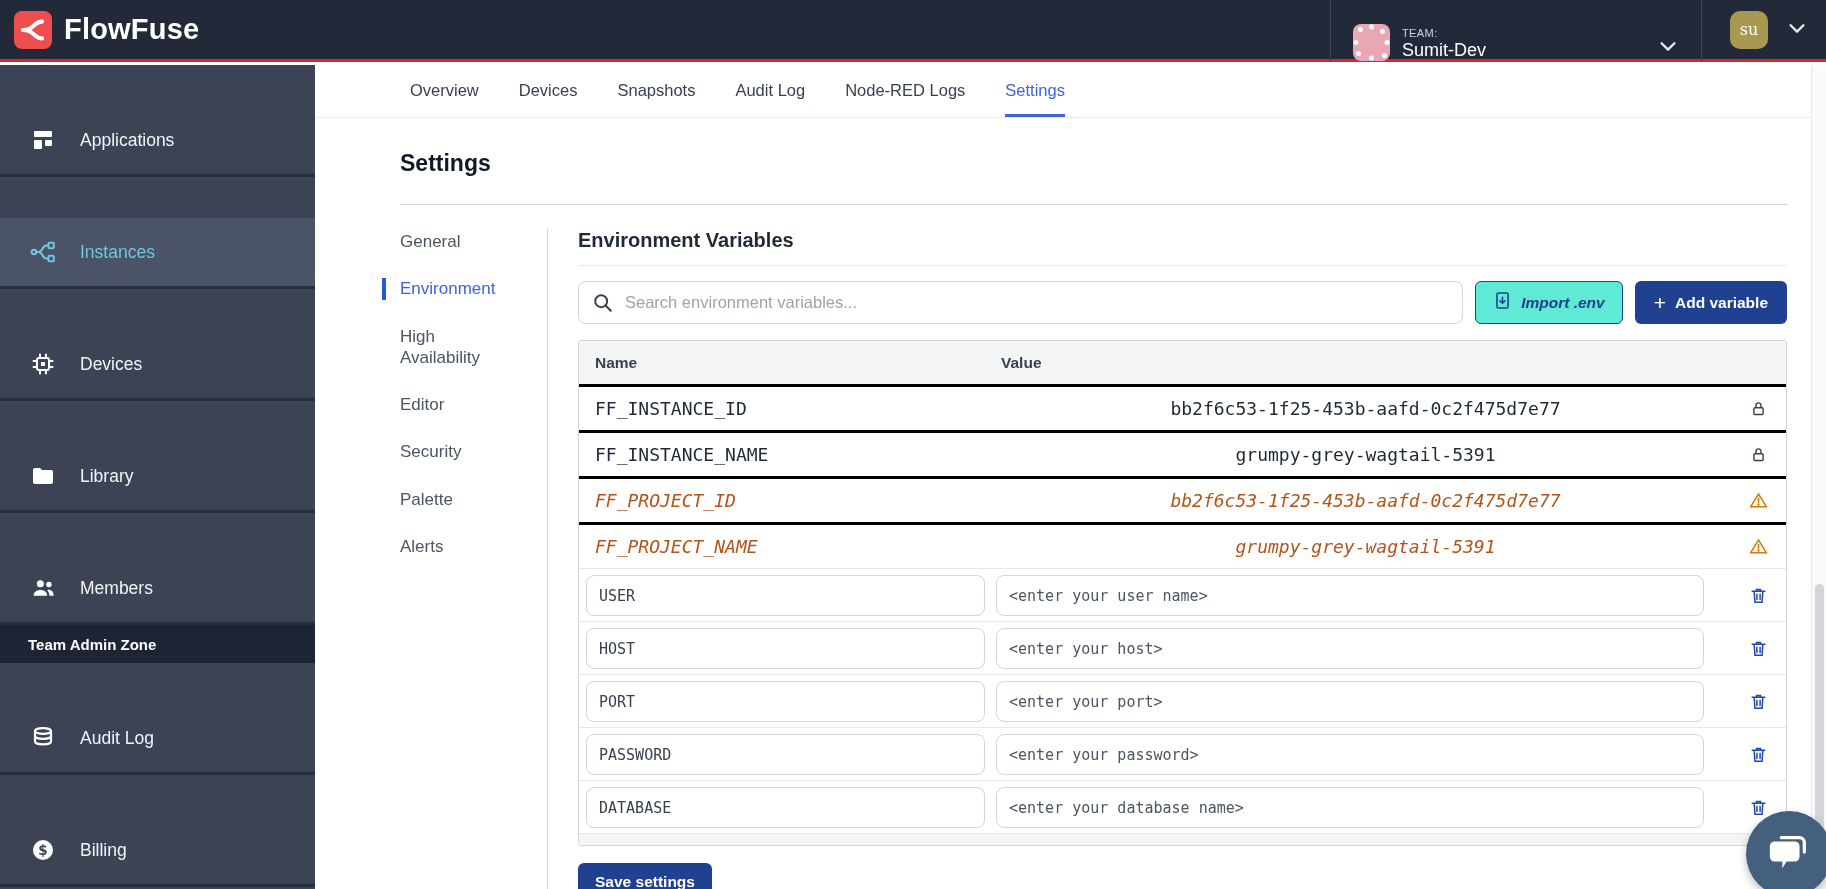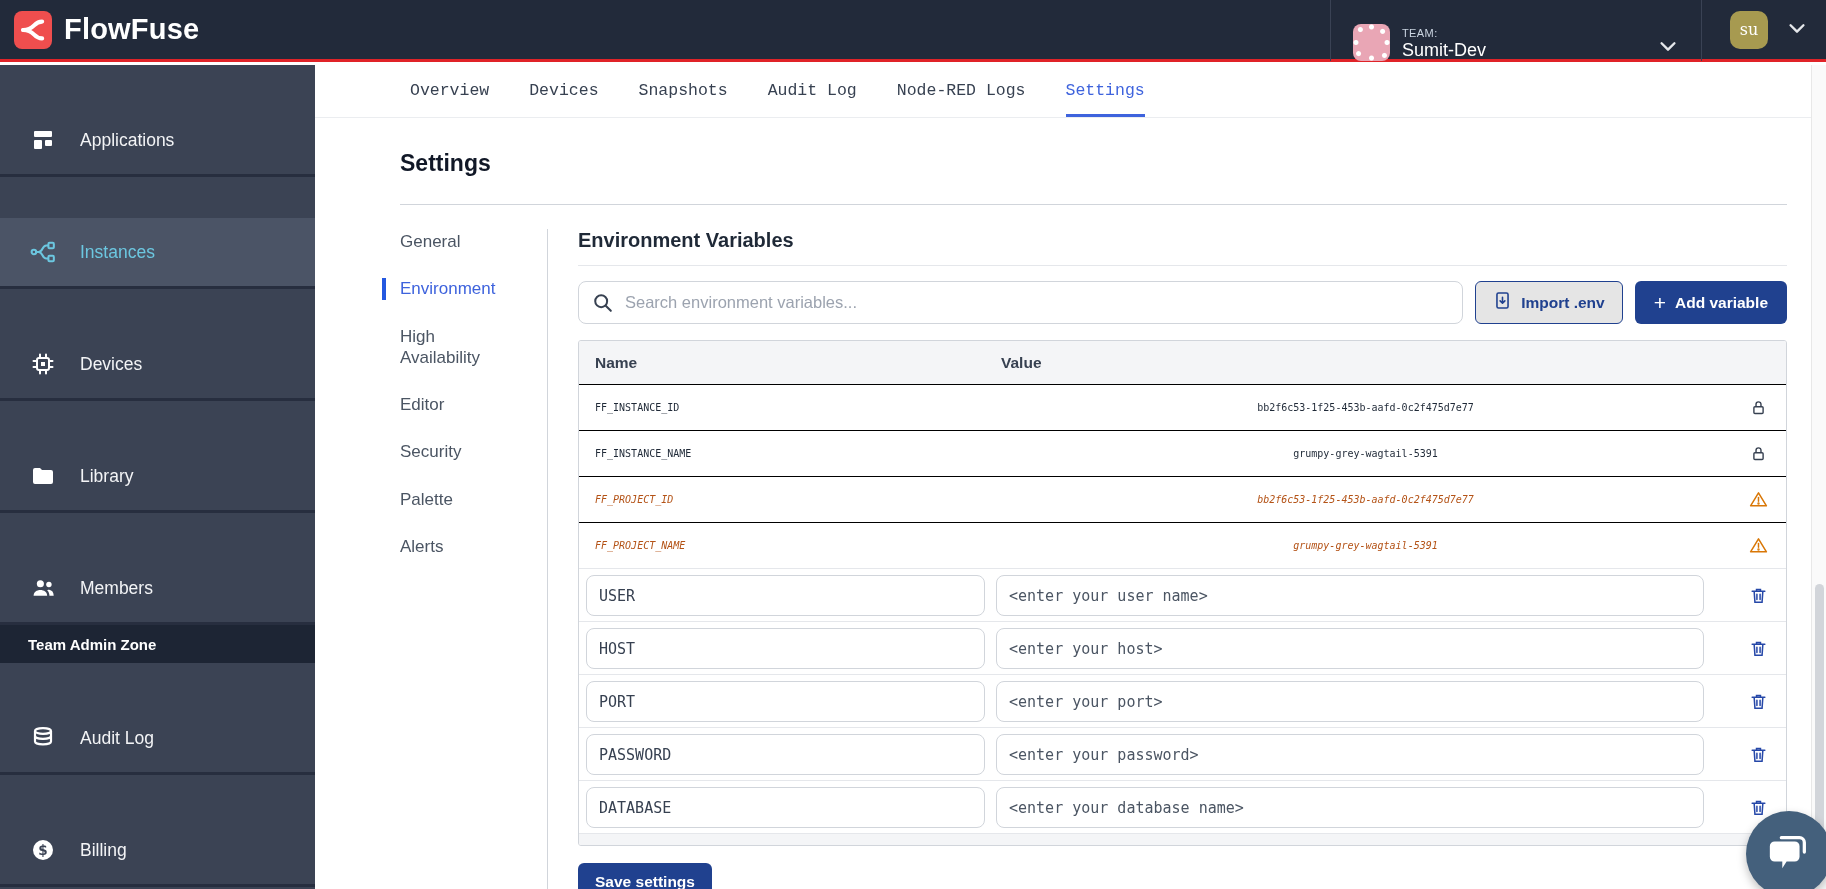--- a/index.html
+++ b/index.html
@@ -51,21 +51,21 @@
   .side-item .si-icon{width:26px;height:26px;display:flex;align-items:center;justify-content:center;}
   .side-item.active{background:var(--sidebar-active-bg);color:var(--sidebar-active-text);}
   .admin-band{height:38px;background:var(--admin-band-bg);display:flex;align-items:center;
     padding-left:28px;color:#fff;font-size:15px;font-weight:600;}
 
   
   .main{position:absolute;top:65px;left:315px;width:1511px;height:824px;background:#fff;}
   .tabbar{height:53px;display:flex;align-items:stretch;gap:40px;padding-left:95px;
     border-bottom:1px solid #ebedf0;}
   .tab{display:flex;align-items:center;font-size:16.5px;color:#374151;cursor:pointer;
-    border-bottom:3px solid transparent;padding-top:2px;font-family:Liberation Mono, monospace;}
+    border-bottom:3px solid transparent;padding-top:2px;}
   .tab.active{color:var(--link-blue);border-bottom-color:var(--link-blue);}
 
   .content{padding:32px 39px 0 85px;}
   .page-title{font-size:23px;font-weight:bold;color:#111827;}
   .title-divider{margin-top:27px;border-bottom:1px solid #d1d5db;}
 
   .settings-body{display:flex;margin-top:24px;align-items:stretch;}
   .settings-nav{width:148px;flex:none;border-right:1px solid #d1d5db;padding-top:2px;}
   .snav-item{font-size:17px;color:#4b5563;margin-bottom:26px;line-height:1.25;
     border-left:4px solid transparent;padding-left:14px;margin-left:-18px;width:130px;cursor:pointer;}
@@ -76,31 +76,31 @@
     border-bottom:1px solid #e5e7eb;}
 
   .controls-row{margin-top:15px;display:flex;gap:12px;align-items:center;}
   .search-wrap{flex:1;position:relative;}
   .search-wrap .search-glass{position:absolute;left:14px;top:11px;}
   .search-input{width:100%;height:43px;border:1px solid #d1d5db;border-radius:8px;
     padding:0 12px 0 46px;font-size:16.5px;color:#374151;outline:none;}
   .search-input::placeholder{color:#9ca3af;}
   .btn{height:43px;border-radius:6px;font-size:15.5px;font-weight:bold;display:flex;
     align-items:center;gap:9px;cursor:pointer;border:none;font-family:inherit;}
-  .btn-outline{background:#e5e5e5;color:var(--accent-blue);border:1.5px solid var(--accent-blue);
-    padding:16px 17px;}
+  .btn-outline{background:#5eead4;color:var(--accent-blue);border:1.5px solid var(--accent-blue);
+    padding:16px 17px;font-style:italic;}
   .btn-primary{background:var(--accent-blue);color:#fff;padding:0 19px;}
   .btn .plus{font-size:21px;font-weight:normal;line-height:1;}
 
   .env-table{margin-top:16px;border:1px solid #d1d5db;border-radius:3px;overflow:hidden;}
   .t-row{display:grid;grid-template-columns:412px 1fr 56px;align-items:center;}
   .t-head{background:#f4f5f7;height:43px;font-size:15.5px;font-weight:bold;color:#374151;}
   .t-head .c-name{padding-left:16px;}
   .t-head .c-value{padding-left:10px;}
-  .lrow{height:46px;border-top:1px solid #000000;font-size:10px;color:#1f2937;}
+  .lrow{height:46px;border-top:3px solid #000000;font-size:18px;color:#1f2937;}
   .lrow .c-name{padding-left:16px;}
   .lrow .c-value{padding-left:10px;text-align:center;}
   .lrow.deprecated{color:var(--deprecated-orange);font-style:italic;}
   .c-icon{display:flex;justify-content:center;align-items:center;}
   .erow{height:53px;border-top:1px solid #e5e7eb;}
   .erow .cell-pad-name{padding:6px 6px 6px 7px;}
   .erow .cell-pad-value{padding:6px 26px 6px 5px;text-decoration:underline;}
   .env-input{width:100%;height:41px;border:1px solid #d1d5db;border-radius:8px;
     padding:0 12px;font-size:15px;color:#374151;outline:none;
     font-family:"DejaVu Sans Mono","Liberation Mono",monospace;}

